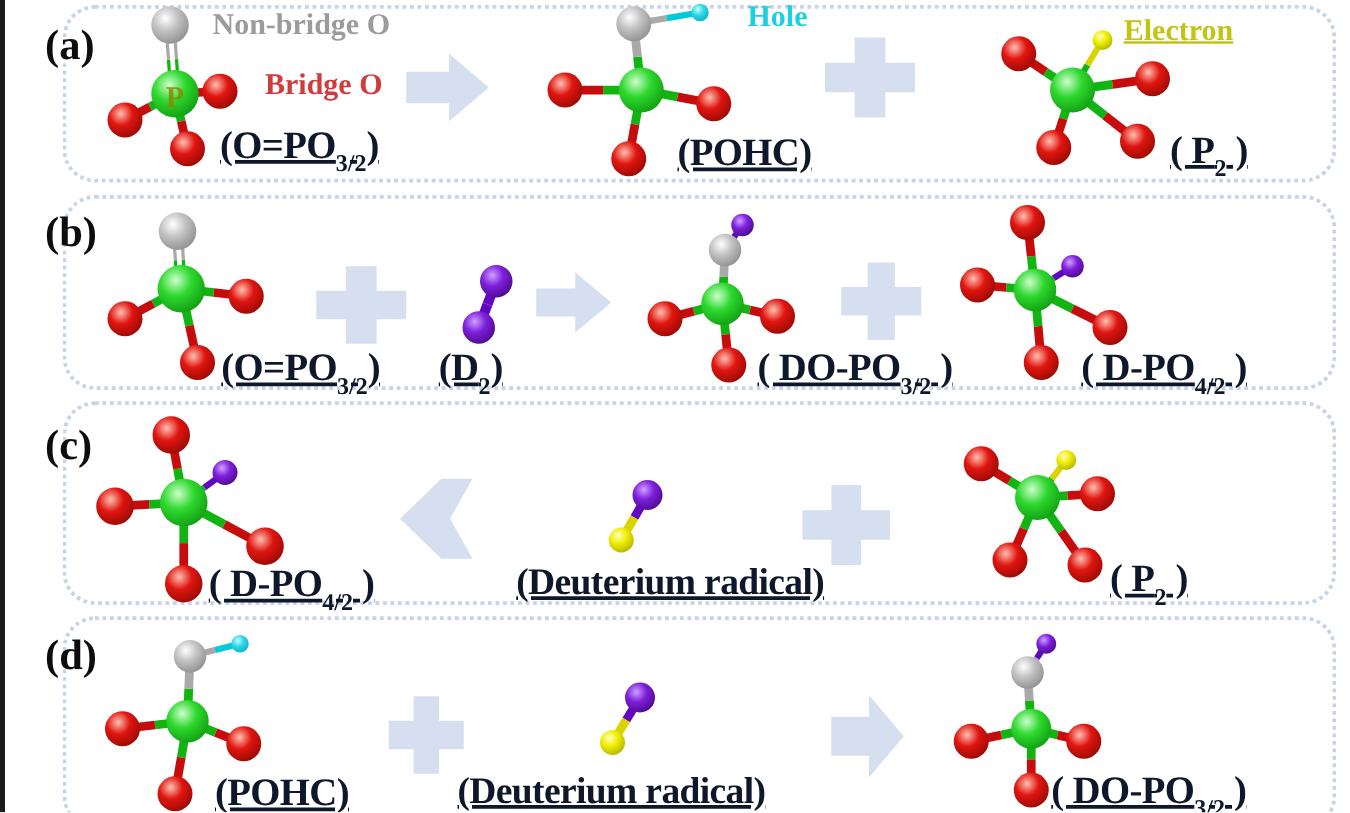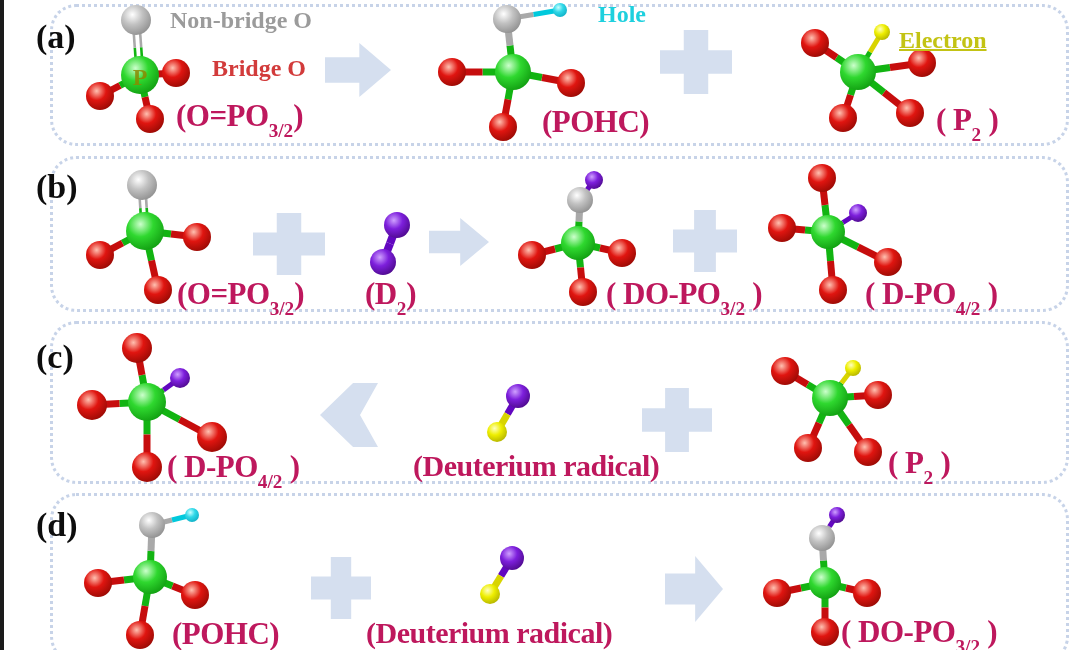--- a/index.html
+++ b/index.html
@@ -3,21 +3,21 @@
 <meta charset="utf-8">
 <style>
   html,body{margin:0;padding:0;background:#ffffff;}
   #figure{position:relative;width:1080px;height:650px;background:#ffffff;overflow:hidden;
           font-family:"Liberation Serif",serif;}
   .leftbar{position:absolute;left:0;top:0;width:4px;height:650px;background:#1b1b1b;}
   .panel{position:absolute;left:50px;width:1013px;border:3px dotted #c7d3e8;border-radius:26px;background:transparent;}
   #mol-canvas{position:absolute;left:0;top:0;pointer-events:none;}
   .txt{position:absolute;white-space:nowrap;line-height:1;font-weight:bold;}
   .letter{font-size:34px;color:#0d0d0d;}
-  .formula{font-size:31px;color:#be185d;letter-spacing:-0.5px;}
+  .formula{font-size:31px;color:#0f172a;letter-spacing:-0.5px;text-decoration:underline;}
   .formula sub{font-size:0.62em;position:relative;top:0.22em;letter-spacing:0;}
   .legend{font-size:24px;}
   .legend-gray{color:#9b9b9b;}
   .legend-red{color:#d23b3b;}
   .legend-cyan{color:#1ed0de;}
   .legend-yellow{color:#c3c314;text-decoration:underline;text-decoration-thickness:2px;}
 </style>
 </head>
 <body>
 
@@ -268,26 +268,26 @@
         <circle cx="825" cy="632" r="14" fill="url(#grad-O)"></circle>
       </g>
     </svg>
 
   <div class="txt letter" style="left:36px;top:20px;">(a)</div>
   <div class="txt legend legend-gray" style="left:170px;top:8px;">Non-bridge O</div>
   <div class="txt legend legend-red" style="left:212px;top:56px;">Bridge O</div>
   <div class="txt formula" style="left:176px;top:100px;"><span>(O=PO</span><sub>3/2</sub><span>)</span></div>
   <div class="txt legend legend-cyan" style="left:578px;top:2px;margin-left:20px;">Hole</div>
   <div class="txt formula" style="left:542px;top:106px;"><span>(POHC)</span><sub></sub><span></span></div>
-  <div class="txt legend legend-yellow" style="left:899px;top:28px;">Electron</div>
+  <div class="txt legend legend-yellow" style="left:899px;top:13px;">Electron</div>
   <div class="txt formula" style="left:936px;top:104px;"><span>( P</span><sub>2</sub><span> )</span></div>
 
   <div class="txt letter" style="left:36px;top:170px;">(b)</div>
   <div class="txt formula" style="left:177px;top:278px;"><span>(O=PO</span><sub>3/2</sub><span>)</span></div>
-  <div class="txt formula" style="left:365px;top:278px;"><span>(D</span><sub>2</sub><span>)</span></div>
+  <div class="txt formula" style="left:351px;top:278px;"><span>(D</span><sub>2</sub><span>)</span></div>
   <div class="txt formula" style="left:606px;top:278px;"><span>( DO-PO</span><sub>3/2</sub><span> )</span></div>
   <div class="txt formula" style="left:865px;top:278px;"><span>( D-PO</span><sub>4/2</sub><span> )</span></div>
 
   <div class="txt letter" style="left:36px;top:340px;">(c)</div>
   <div class="txt formula" style="left:167px;top:451px;"><span>( D-PO</span><sub>4/2</sub><span> )</span></div>
   <div class="txt formula" style="left:413px;top:451px;font-size:30px;"><span>(Deuterium radical)</span><sub></sub><span></span></div>
   <div class="txt formula" style="left:888px;top:447px;"><span>( P</span><sub>2</sub><span> )</span></div>
 
   <div class="txt letter" style="left:36px;top:508px;">(d)</div>
   <div class="txt formula" style="left:172px;top:618px;"><span>(POHC)</span><sub></sub><span></span></div>

